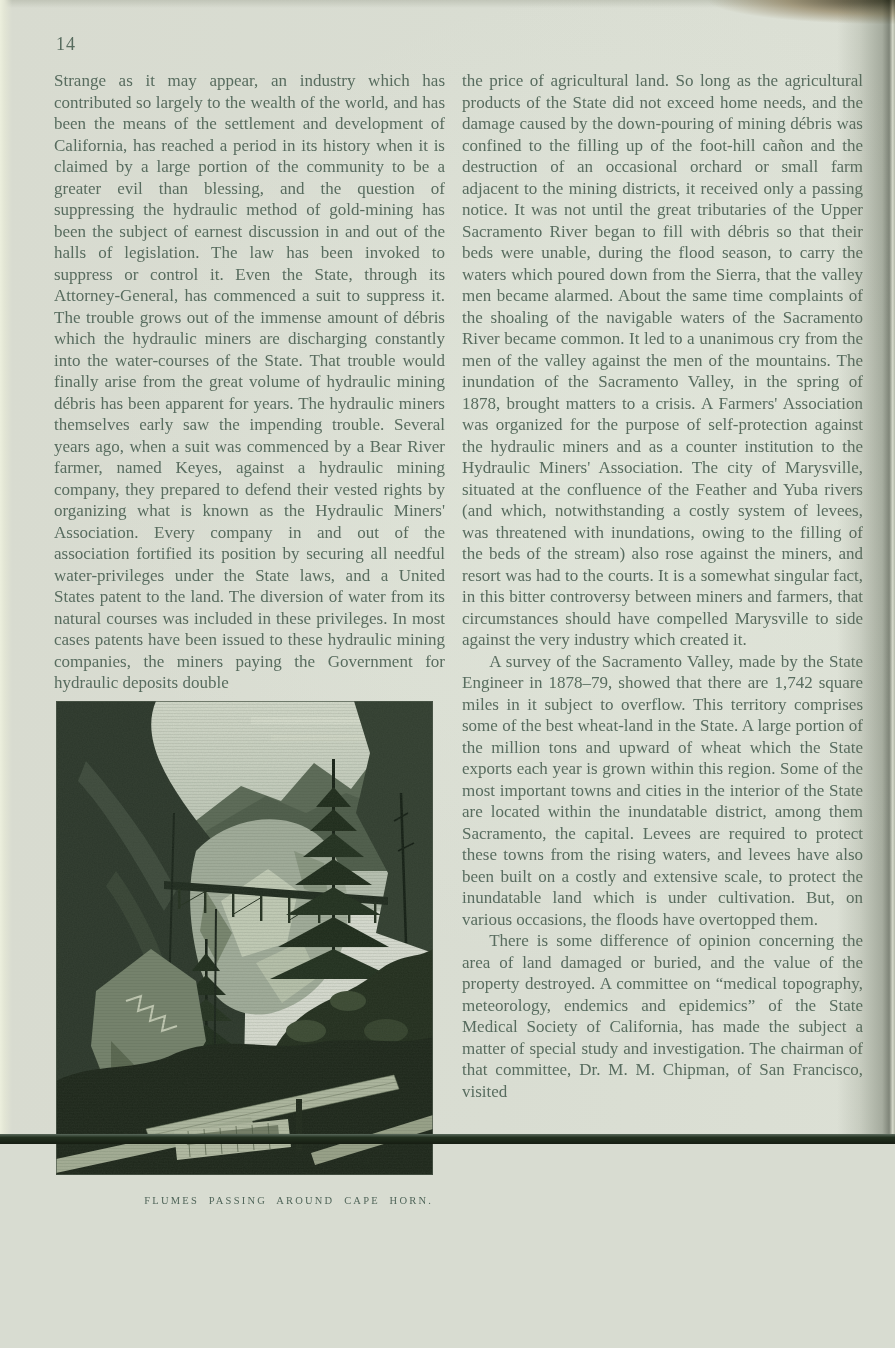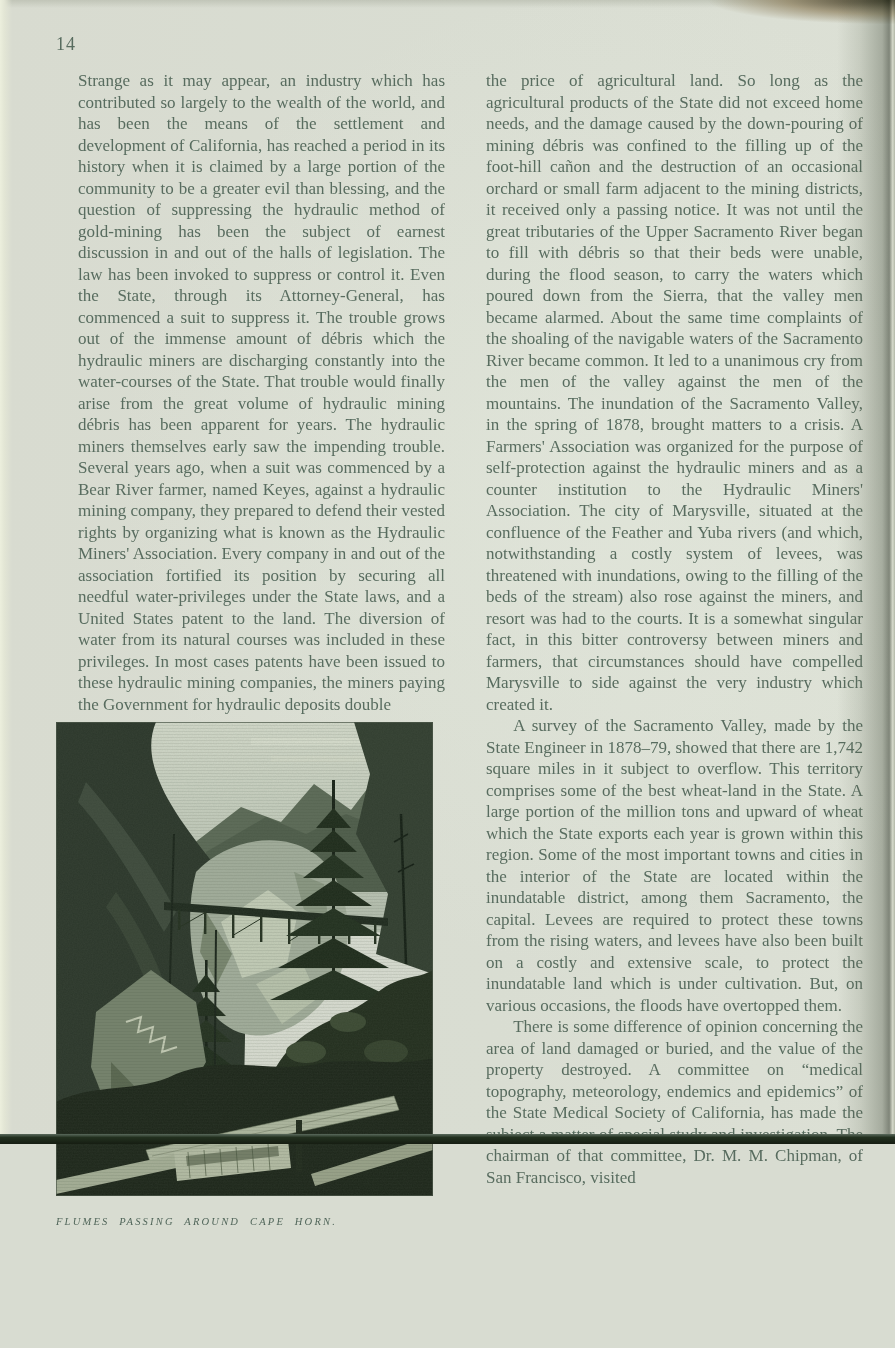--- a/index.html
+++ b/index.html
@@ -42,30 +42,29 @@
     font-size:18px;letter-spacing:1px;color:var(--ink);
   }
   .col{
     position:absolute;top:70px;
     font-size:17px;line-height:21.5px;
     text-align:justify;
     color:var(--ink);
   }
   .col-left{left:54px;width:391px;}
   .col-right{left:462px;width:401px;}
-  .col p{text-align:justify;margin-left:24px;}
+  .col p{text-align:justify;}
   .col p.indent{text-indent:1.6em;}
   figure{margin:7px 0 0 2px;width:377px;}
   figure svg{display:block;}
   .fig-caption{
     width:377px;margin-top:15px;
-    text-align:left;
+    text-align:right;
     font-size:10.5px;letter-spacing:2.2px;word-spacing:5px;
     color:var(--caption-ink);
-    font-style:italic;
   }
 </style>
 </head>
 <body>
 
 <div class="page">
 
   <div class="page-number">14</div>
 
   <div class="col col-left">

